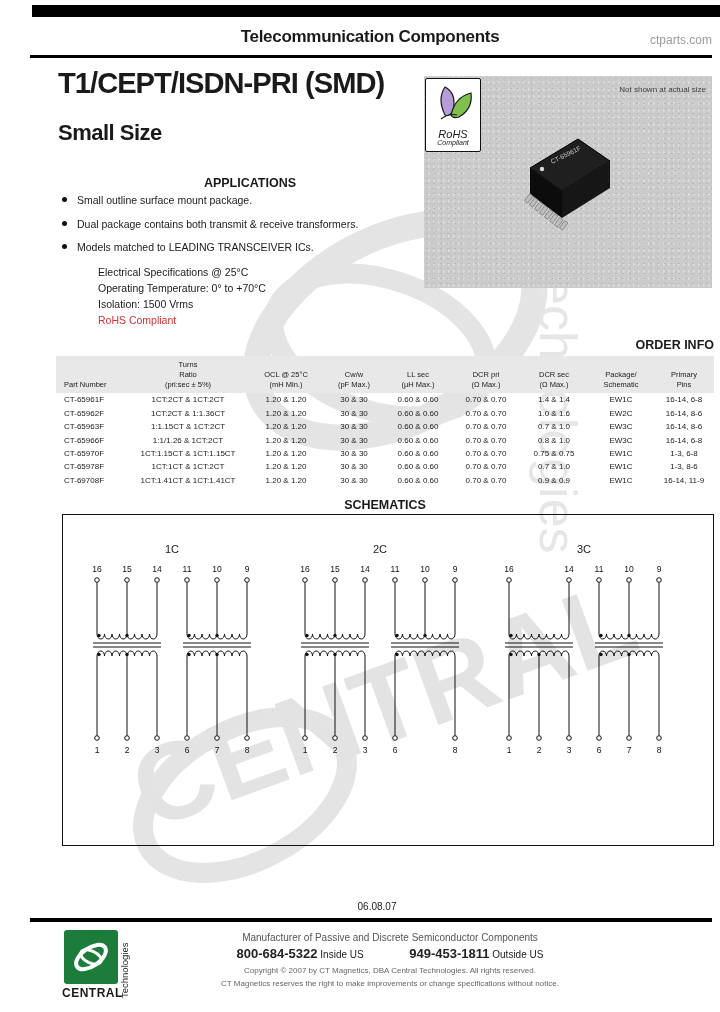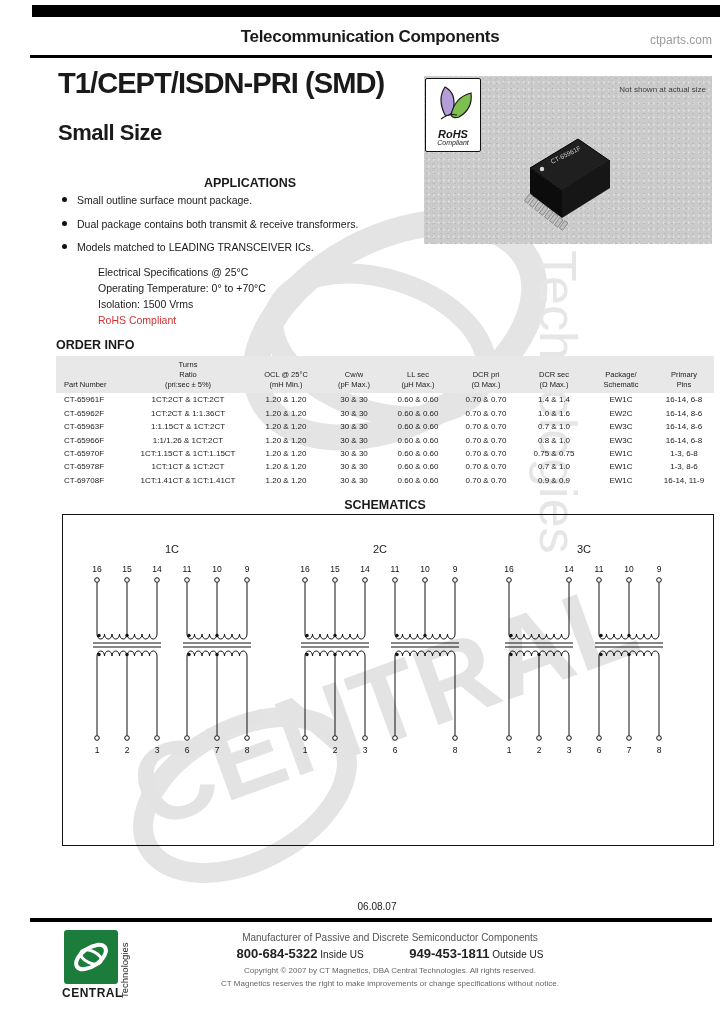--- a/index.html
+++ b/index.html
@@ -10,37 +10,37 @@
   .wm{position:absolute;inset:0;z-index:0;pointer-events:none;}
   .content{position:absolute;inset:0;z-index:1;}
   
   .top-strip{left:32px;right:0;top:5px;height:12px;background:#000;}
   .hdr-title{left:30px;right:10px;top:27px;text-align:center;font-size:17px;font-weight:bold;letter-spacing:-0.3px;}
   .site{right:8px;top:33px;font-size:12px;color:#9a9a9a;}
   .hdr-rule{left:30px;width:682px;top:55px;height:3px;background:#000;}
   .doc-title{left:58px;top:66px;font-size:30px;font-weight:bold;letter-spacing:-1px;transform:scaleX(.97);transform-origin:left;}
   .doc-sub{left:58px;top:120px;font-size:22px;font-weight:bold;letter-spacing:-0.5px;}
   
-  .photo{left:424px;top:76px;width:288px;height:168px;background-color:#cbcbcb;
+  .photo{left:424px;top:76px;width:288px;height:212px;background-color:#cbcbcb;
     background-image:radial-gradient(#b9b9b9 1px,transparent 1px),
       radial-gradient(#dcdcdc 1px,transparent 1px),
       radial-gradient(#c2c2c2 1px,transparent 1px);
     background-size:7px 5px,5px 7px,9px 6px;background-position:0 0,2px 3px,4px 1px;}
   .photo-note{right:6px;top:9px;font-size:8px;color:#3c3c3c;}
   .rohs{left:1px;top:2px;width:54px;height:72px;background:#fff;border:1.5px solid #111;border-radius:2px;text-align:center;}
-  .rohs-line1{font-size:11px;font-weight:bold;font-style:italic;margin-top:1px;}
+  .rohs-line1{font-size:11px;font-weight:normal;font-style:italic;margin-top:1px;}
   .rohs-line2{font-size:7px;font-style:italic;margin-top:-1px;}
   
   .apps-head{left:60px;width:380px;top:176px;text-align:center;font-size:12.5px;font-weight:bold;}
   .bullet-row{left:62px;width:370px;display:flex;align-items:flex-start;font-size:10.5px;}
   .dot{width:5px;height:5px;border-radius:50%;background:#111;margin:3px 10px 0 0;flex:none;}
   .spec{left:64px;font-size:10.5px;padding-left:34px;}
   .red{color:#cf3333;}
   
-  .oi-head{left:56px;width:658px;top:338px;text-align:left;font-size:12.5px;font-weight:bold;}
+  .oi-head{left:56px;width:658px;top:338px;text-align:right;font-size:12.5px;font-weight:bold;}
   table.oi{position:absolute;left:56px;top:356px;width:658px;border-collapse:collapse;table-layout:fixed;}
   table.oi th{background:#e8e8e8;font-weight:normal;font-size:7.5px;line-height:1.3;
       vertical-align:bottom;text-align:center;padding:4px 1px;white-space:pre-line;}
   table.oi td{font-size:8px;text-align:center;padding:2.2px 1px;white-space:nowrap;}
   table.oi th.c0,table.oi td.c0{text-align:left;padding-left:8px;}
   
   .sch-head{left:56px;width:658px;top:498px;text-align:center;font-size:12.5px;font-weight:bold;}
   .sch-box{left:62px;top:514px;width:650px;height:330px;border:1.2px solid #111;}
   .sch-label{position:absolute;top:28px;width:166px;text-align:center;font-size:11px;}
   .sch-svg{position:absolute;top:44px;width:166px;height:210px;}

